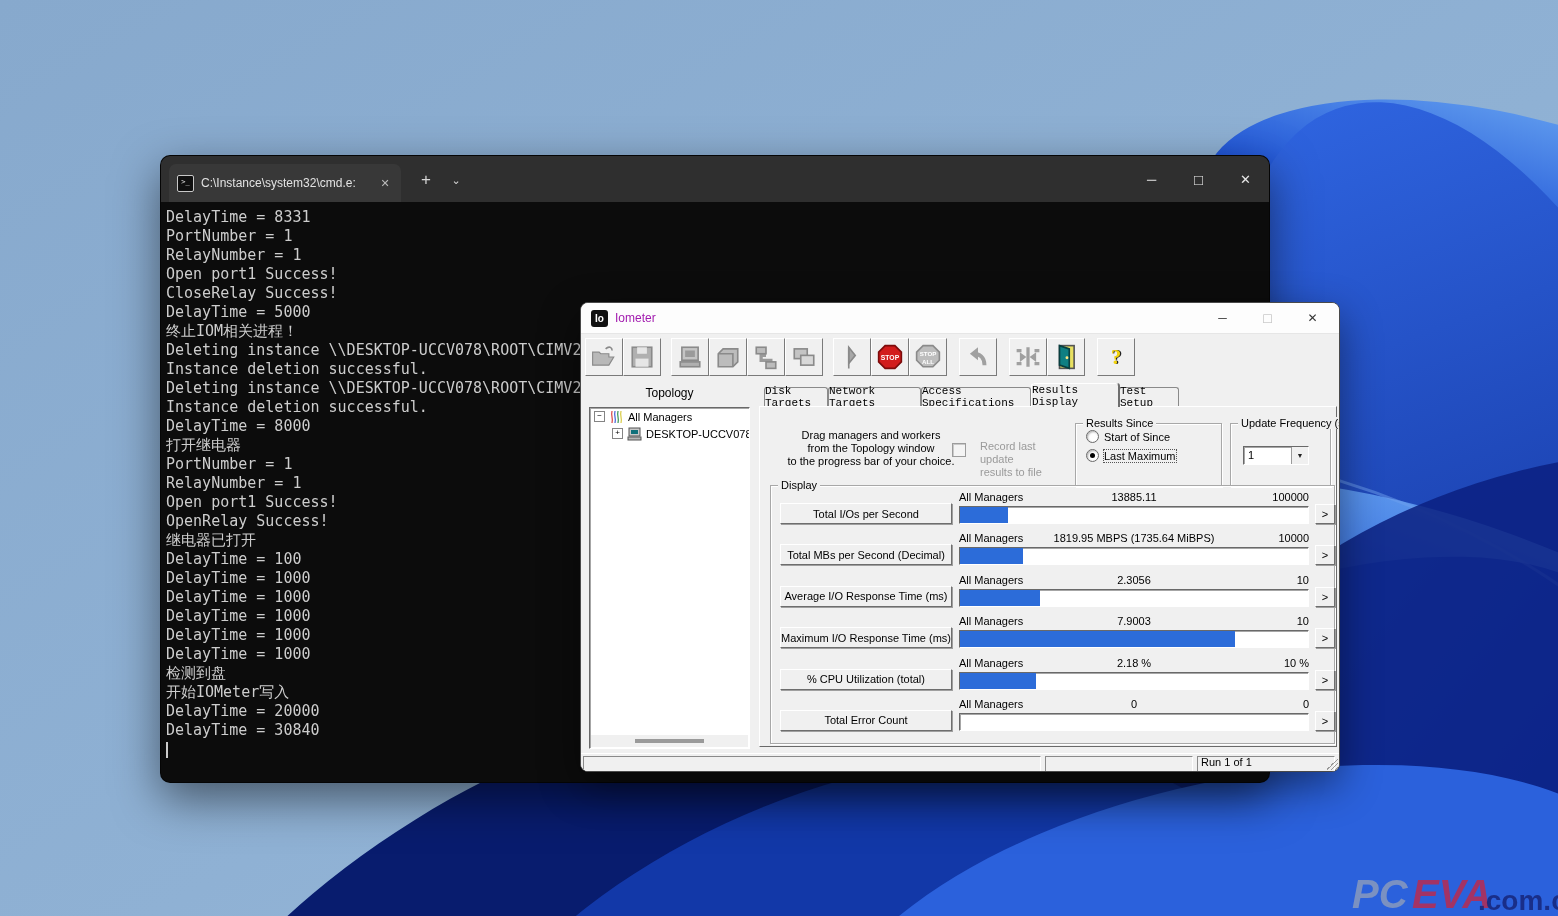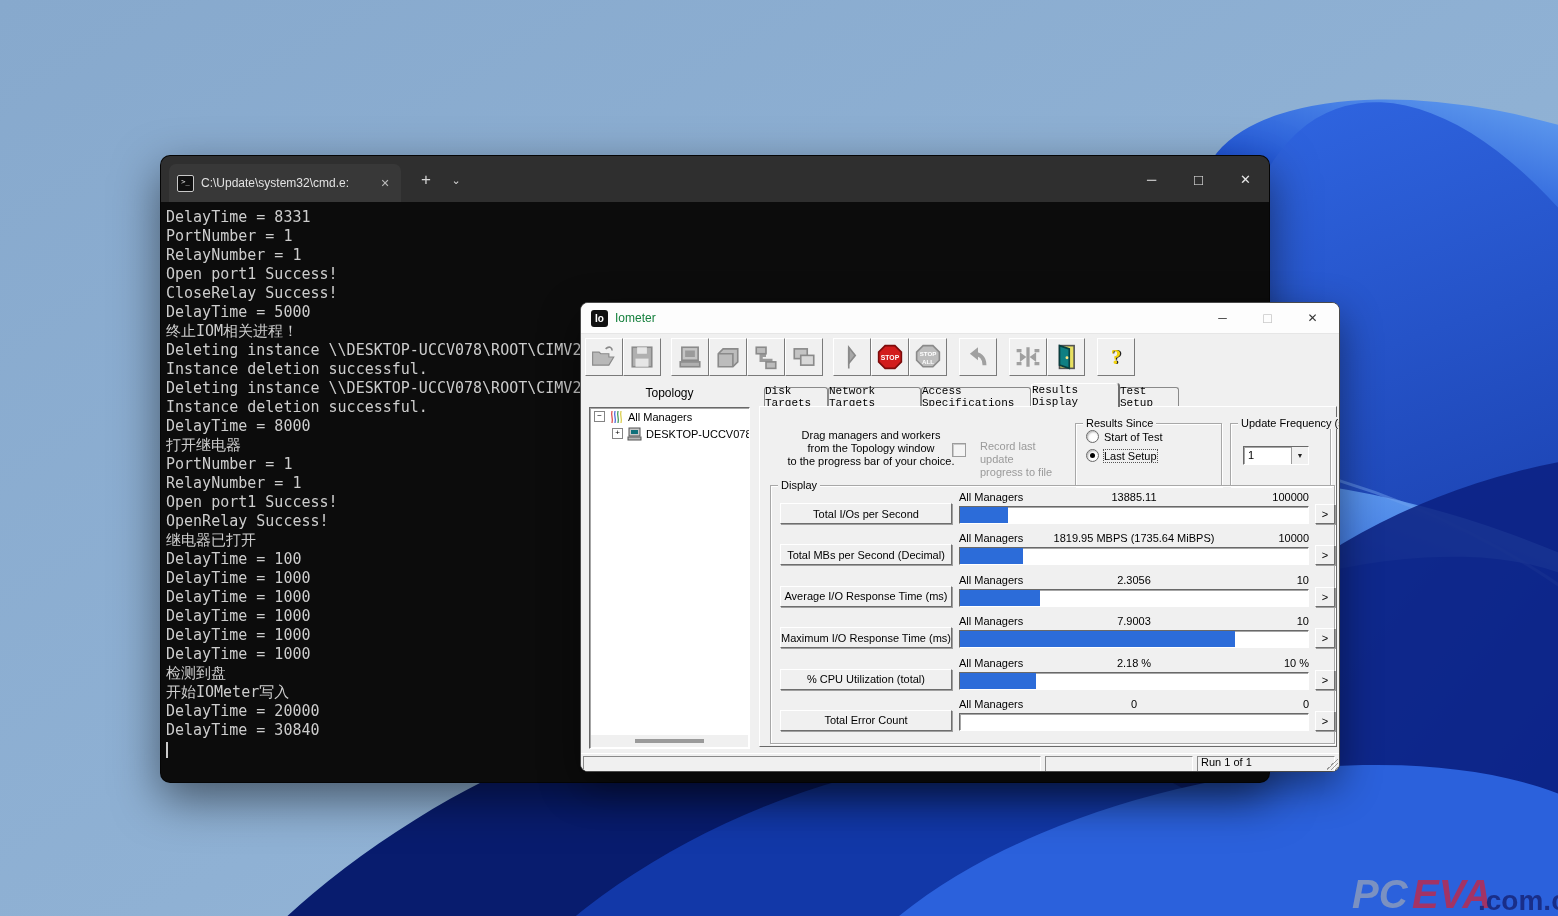--- a/index.html
+++ b/index.html
@@ -32,21 +32,21 @@
   .t-line{height:19px;line-height:19px;font-family:"DejaVu Sans Mono",monospace;font-size:15px;
     color:#cdcdcd;white-space:pre;overflow:hidden;}
   .t-cursor{width:2px;height:16px;background:#cccccc;margin:2px 0 0 5px;}
   
   .io-win{position:absolute;left:580px;top:302px;width:760px;height:470px;z-index:20;
     border-radius:8px;overflow:hidden;background:#f0f0f0;border:1px solid #4a4a4a;
     box-shadow:0 14px 40px rgba(0,0,0,.45);box-sizing:border-box;}
   .io-titlebar{height:30px;background:#fdfdfd;display:flex;align-items:center;position:relative;border-bottom:1px solid #e6e6e6;}
   .io-logo{width:17px;height:17px;background:#111;border-radius:3px;color:#fff;font-size:10px;font-weight:bold;
     display:flex;align-items:center;justify-content:center;margin:0 7px 0 10px;}
-  .io-title{font-size:12px;color:#15803d;text-align:center;}
+  .io-title{font-size:12px;color:#a21caf;text-align:center;}
   .io-controls{position:absolute;right:4px;top:0;height:30px;display:flex;}
   .ioc{width:45px;height:30px;display:flex;align-items:center;justify-content:center;color:#333;font-size:12px;}
   .ioc.dis{color:#b4b4b4;}
   .ioc-min::before{content:"\2500";}
   .ioc-max::before{content:"\25A1";font-size:14px;}
   .ioc-close::before{content:"\2715";}
   
   .io-toolbar{height:46px;background:#f0f0f0;display:flex;align-items:center;padding-left:4px;border-bottom:1px solid #d9d9d9;}
   .tgroup{display:flex;margin-right:6px;}
   .tbtn{width:38px;height:38px;background:#f0f0f0;border:1px solid;border-color:#ffffff #7a7a7a #7a7a7a #ffffff;
@@ -158,21 +158,21 @@
     <text x="1352" y="908" fill="#9aa4b8" opacity="0.72">PC</text>
     <text x="1412" y="908" fill="#c22848" opacity="0.8">EVA</text>
     <text x="1478" y="910" fill="#141e6e" opacity="0.75" font-size="28" font-style="normal">.com.cn</text>
   </g>
 </svg>
 
 <div class="term-win">
   <div class="term-titlebar">
     <div class="term-tab">
       <span class="cmd-ico">&gt;_</span>
-      <span class="term-tab-title">C:\Update\system32\cmd.e:</span>
+      <span class="term-tab-title">C:\Instance\system32\cmd.e:</span>
       <span class="tab-close"></span>
     </div>
     <span class="term-newtab"></span>
     <span class="term-chevron"></span>
     <div class="term-controls">
       <span class="tc-btn tc-min"></span>
       <span class="tc-btn tc-max"></span>
       <span class="tc-btn tc-close"></span>
     </div>
   </div>
@@ -365,33 +365,33 @@
         <div class="hint">
           <div>Drag managers and workers</div>
           <div>from the Topology window</div>
           <div>to the progress bar of your choice.</div>
         </div>
 
         <div class="chk-row">
           <span class="chk-box"></span>
           <span class="chk-label">
             <div>Record last update</div>
-            <div>progress to file</div>
+            <div>results to file</div>
           </span>
         </div>
 
         <div class="groupbox gb-since">
           <span class="gb-legend">Results Since</span>
           <div class="radio-row">
             <span class="radio"></span>
-            <span class="radio-label">Start of Test</span>
+            <span class="radio-label">Start of Since</span>
           </div>
           <div class="radio-row">
             <span class="radio sel"></span>
-            <span class="radio-label focus">Last Setup</span>
+            <span class="radio-label focus">Last Maximum</span>
           </div>
         </div>
 
         <div class="groupbox gb-freq">
           <span class="gb-legend">Update Frequency (seconds)</span>
           <div class="combo">
             <span class="combo-val">1</span>
             <span class="combo-btn"></span>
           </div>
         </div>

